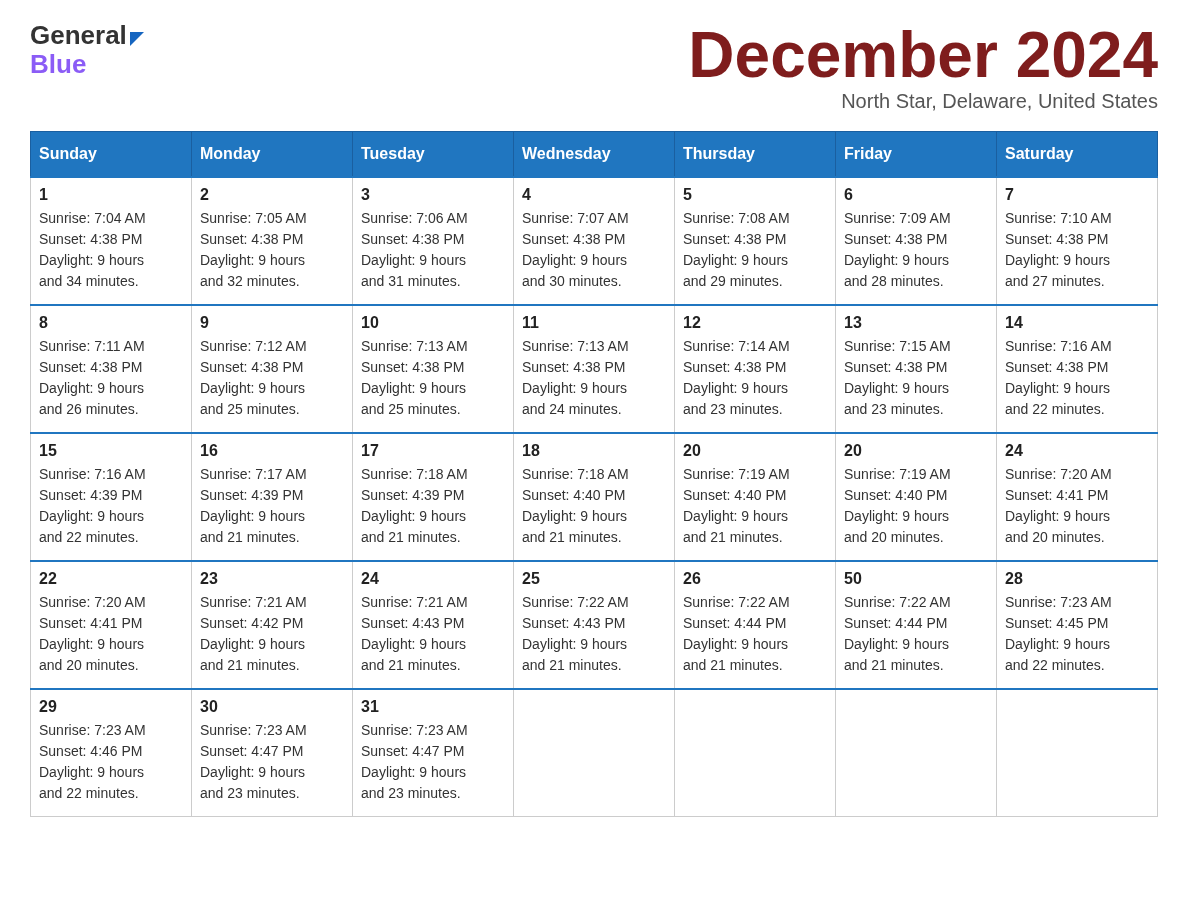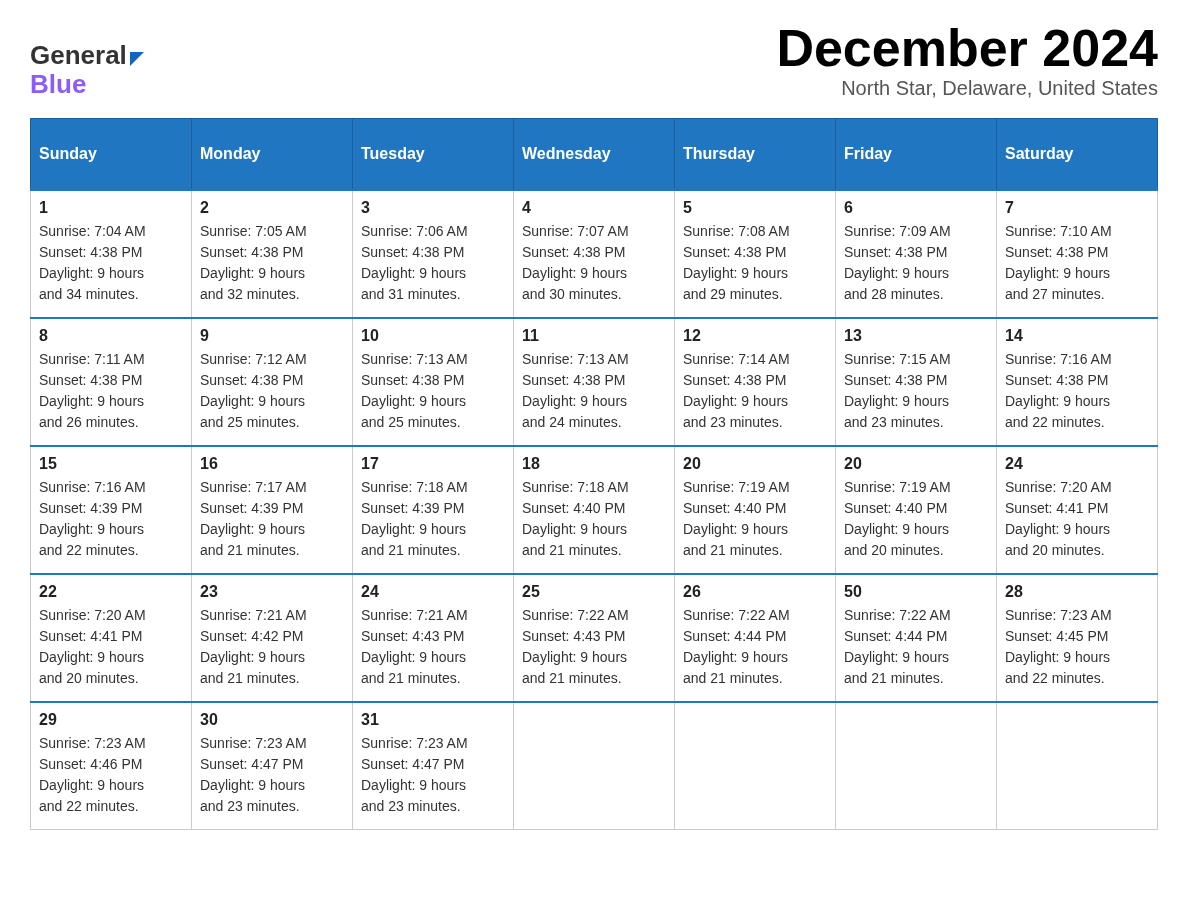--- a/index.html
+++ b/index.html
@@ -6,21 +6,21 @@
     body {
       font-family: Arial, Helvetica, sans-serif;
       background: #ffffff;
       width: 1188px;
       min-height: 918px;
       padding: 20px 30px;
     }
     .header {
       display: flex;
       justify-content: space-between;
-      align-items: flex-end;
+      align-items: flex-start;
       margin-bottom: 18px;
     }
     .logo {
       display: flex;
       align-items: center;
       gap: 0px;
     }
     .logo-text-general {
       font-size: 26px;
       font-weight: bold;
@@ -35,40 +35,40 @@
       display: flex;
       flex-direction: column;
       align-items: flex-start;
     }
     .logo-row1 { display: flex; align-items: center; }
     .logo-row2 { display: flex; align-items: center; margin-top: -2px; }
     .title-block {
       text-align: right;
     }
     .calendar-title {
-      font-size: 52px;
+      font-size: 64px;
       font-weight: bold;
-      color: #000000;
+      color: #7f1d1d;
       line-height: 1.1;
     }
     .calendar-subtitle {
       font-size: 20px;
       color: #555;
     }
     .calendar-table {
       width: 100%;
       border-collapse: collapse;
       border: 1px solid #ccc;
     }
     .calendar-table th {
       background-color: #2076C0;
       color: #ffffff;
       font-size: 16px;
       font-weight: bold;
-      padding: 26px 8px;
+      padding: 13px 8px;
       text-align: left;
       border: 1px solid #1a5fa0;
     }
     .calendar-table td {
       vertical-align: top;
       padding: 8px 8px 12px 8px;
       border: 1px solid #ccc;
       width: 14.28%;
       min-height: 100px;
       font-size: 13px;

